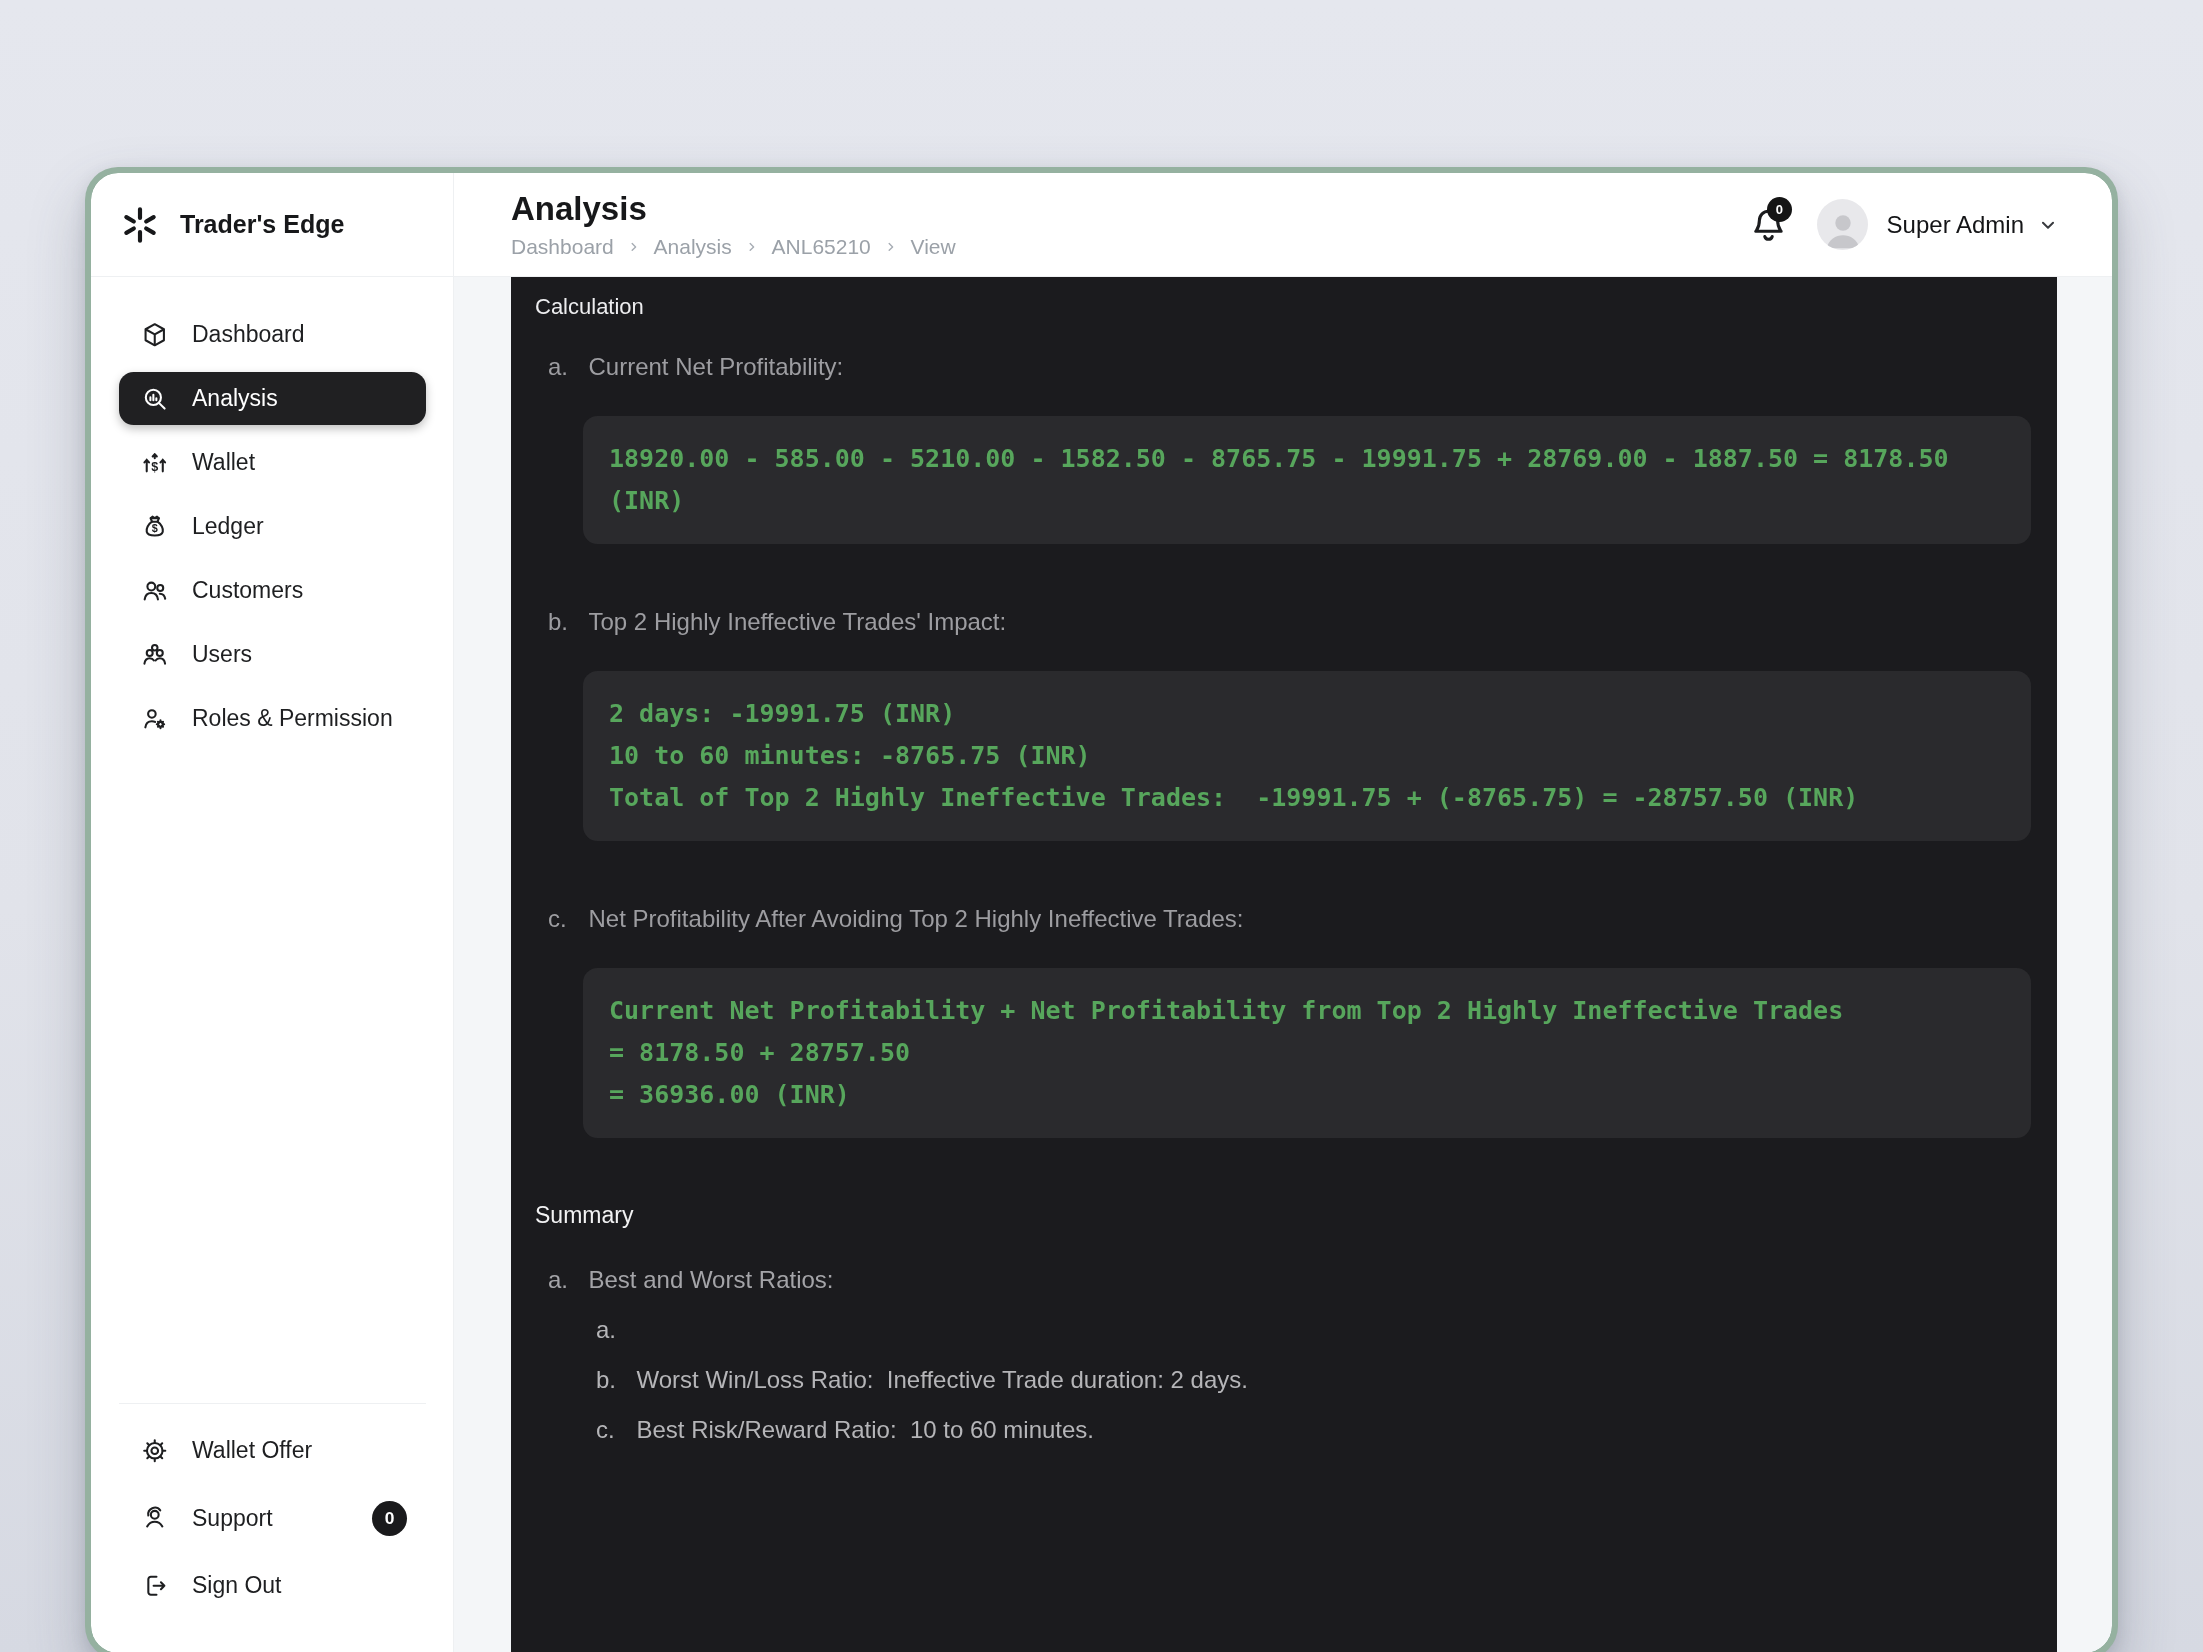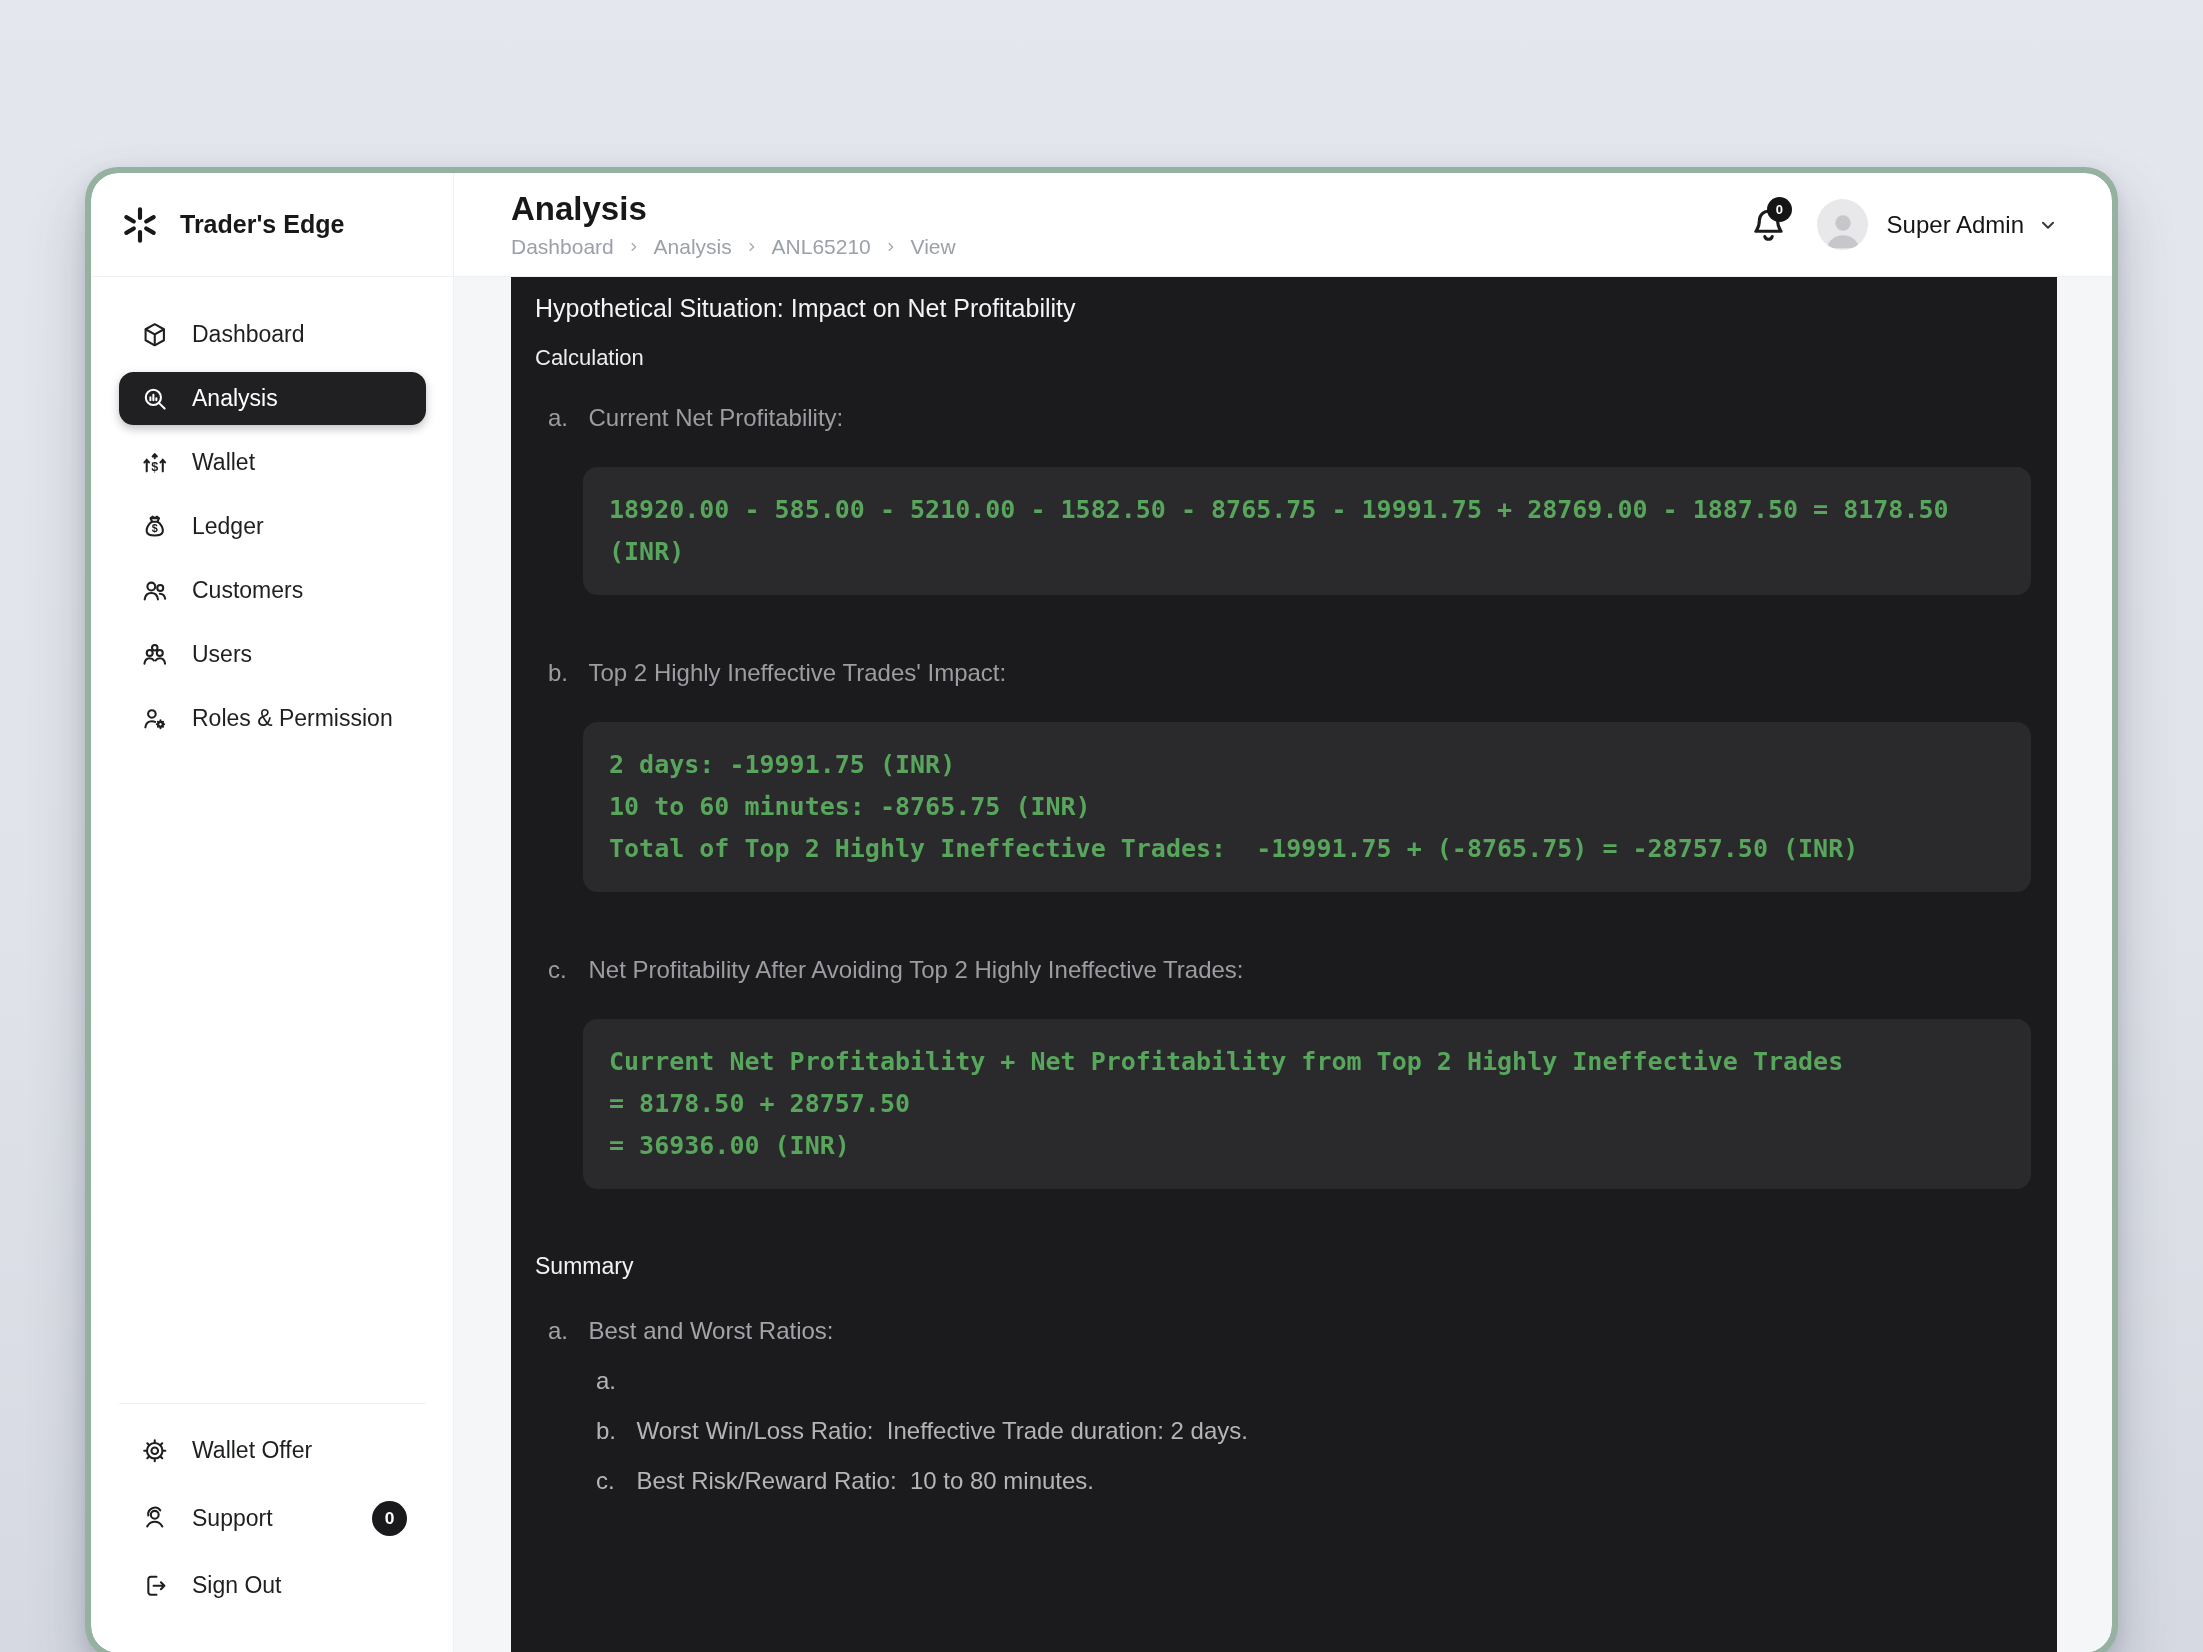--- a/index.html
+++ b/index.html
@@ -259,21 +259,20 @@
             <path d="M11 12h9.4M17.4 9l3 3-3 3"></path>
           </svg>
         </span>
         <span class="nav-label">Sign Out</span>
       </div>
     </div>
   </div>
 
   <div class="content-cell">
     <div class="panel">
-      <div class="panel-title">Hypothetical Situation: Impact on Net Profitability</div>
       <div class="calc-label">Calculation</div>
 
       <div class="calc-item">
         <span class="calc-marker">a.</span>
         <span>Current Net Profitability:</span>
       </div>
       <div class="code-block">
         <div class="code-line">18920.00 - 585.00 - 5210.00 - 1582.50 - 8765.75 - 19991.75 + 28769.00 - 1887.50 = 8178.50 (INR)</div>
       </div>
 
@@ -304,19 +303,19 @@
       </div>
       <div class="sum-sub">
         <span class="sum-marker">a.</span>
       </div>
       <div class="sum-sub">
         <span class="sum-marker">b.</span>
         <span class="sum-text">Worst Win/Loss Ratio:  Ineffective Trade duration: 2 days.</span>
       </div>
       <div class="sum-sub">
         <span class="sum-marker">c.</span>
-        <span class="sum-text">Best Risk/Reward Ratio:  10 to 80 minutes.</span>
+        <span class="sum-text">Best Risk/Reward Ratio:  10 to 60 minutes.</span>
       </div>
     </div>
   </div>
 
 </div>
 
 
 </body></html>

